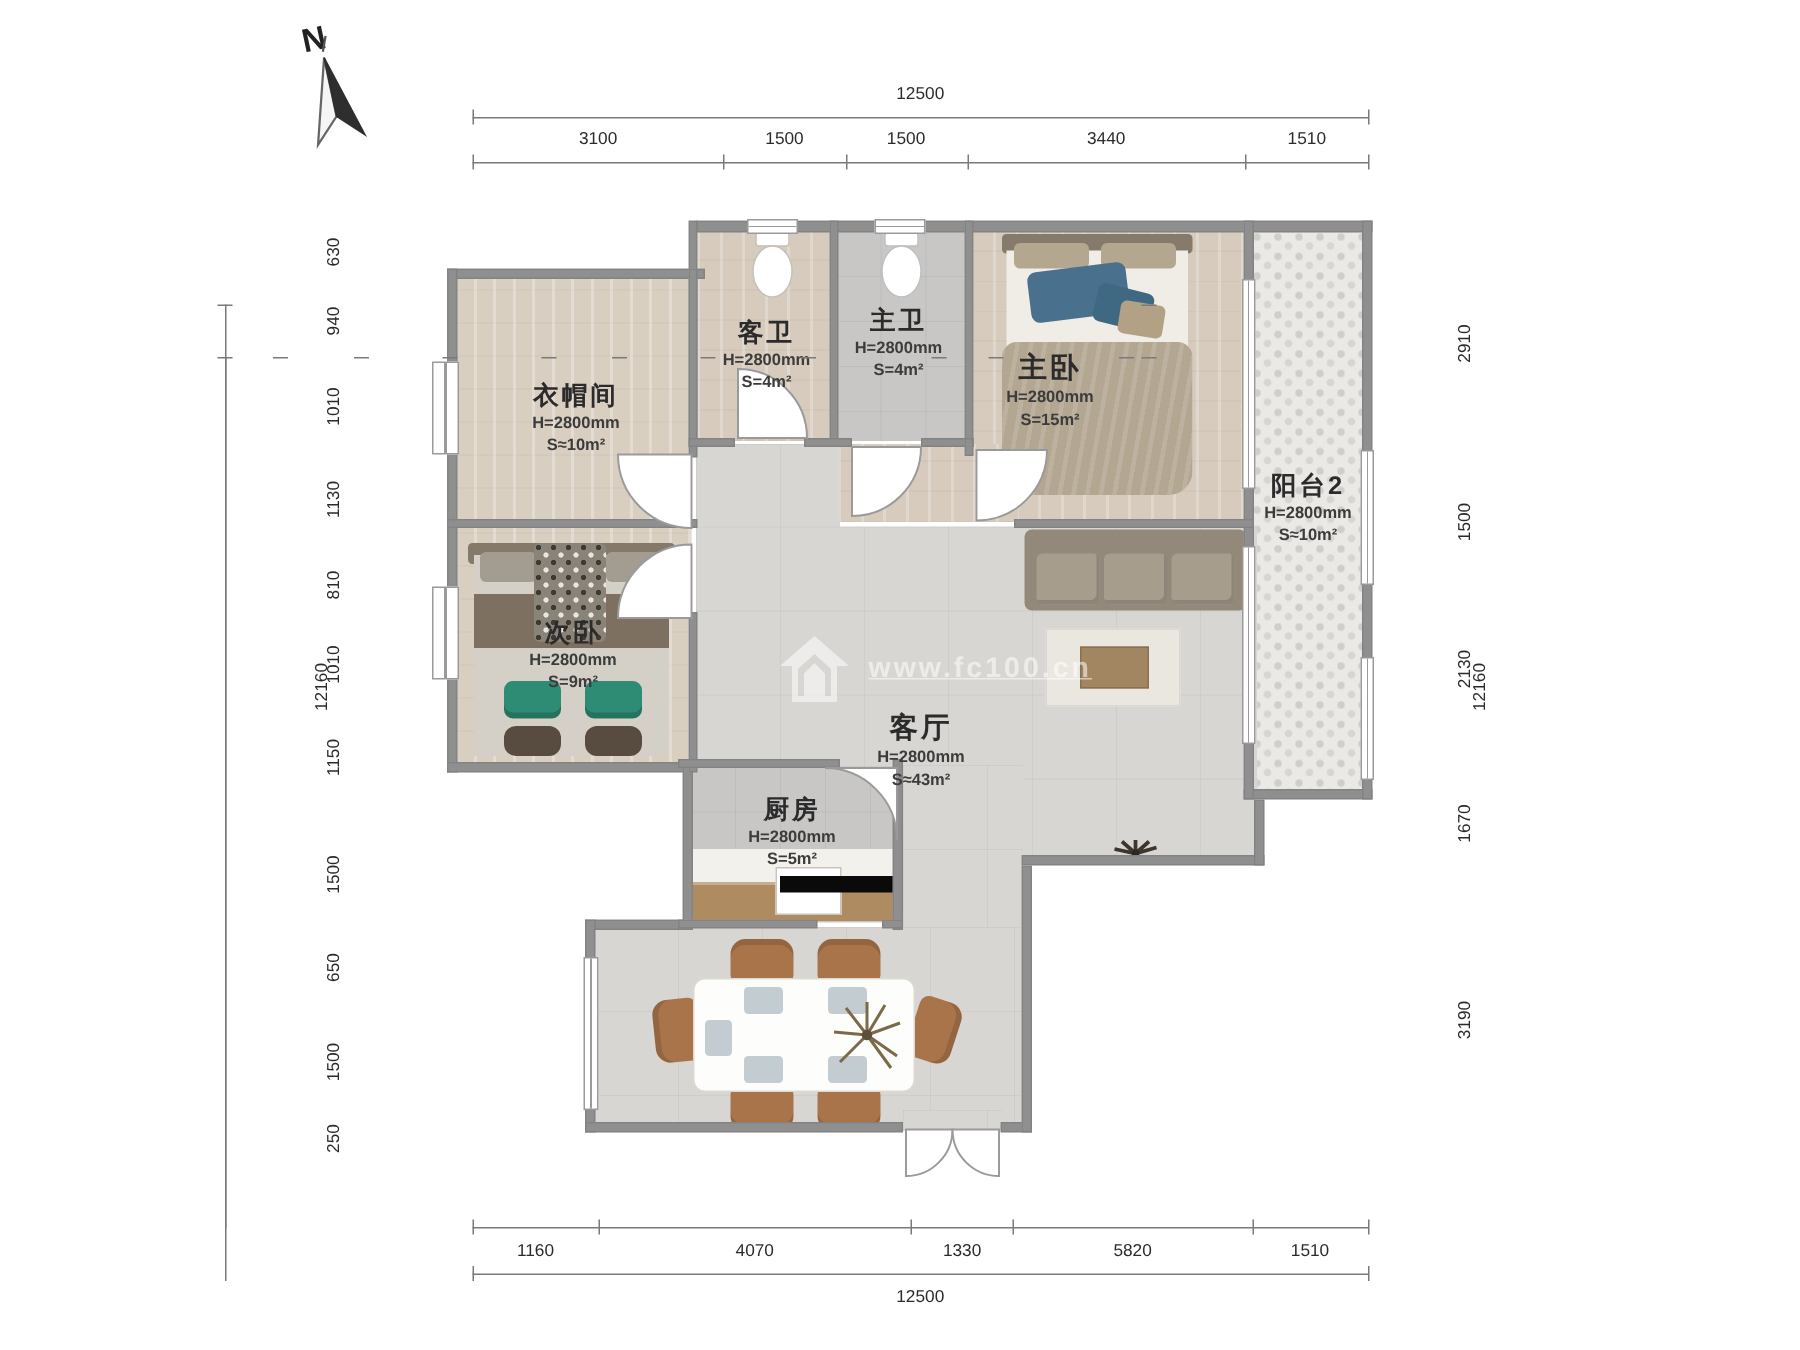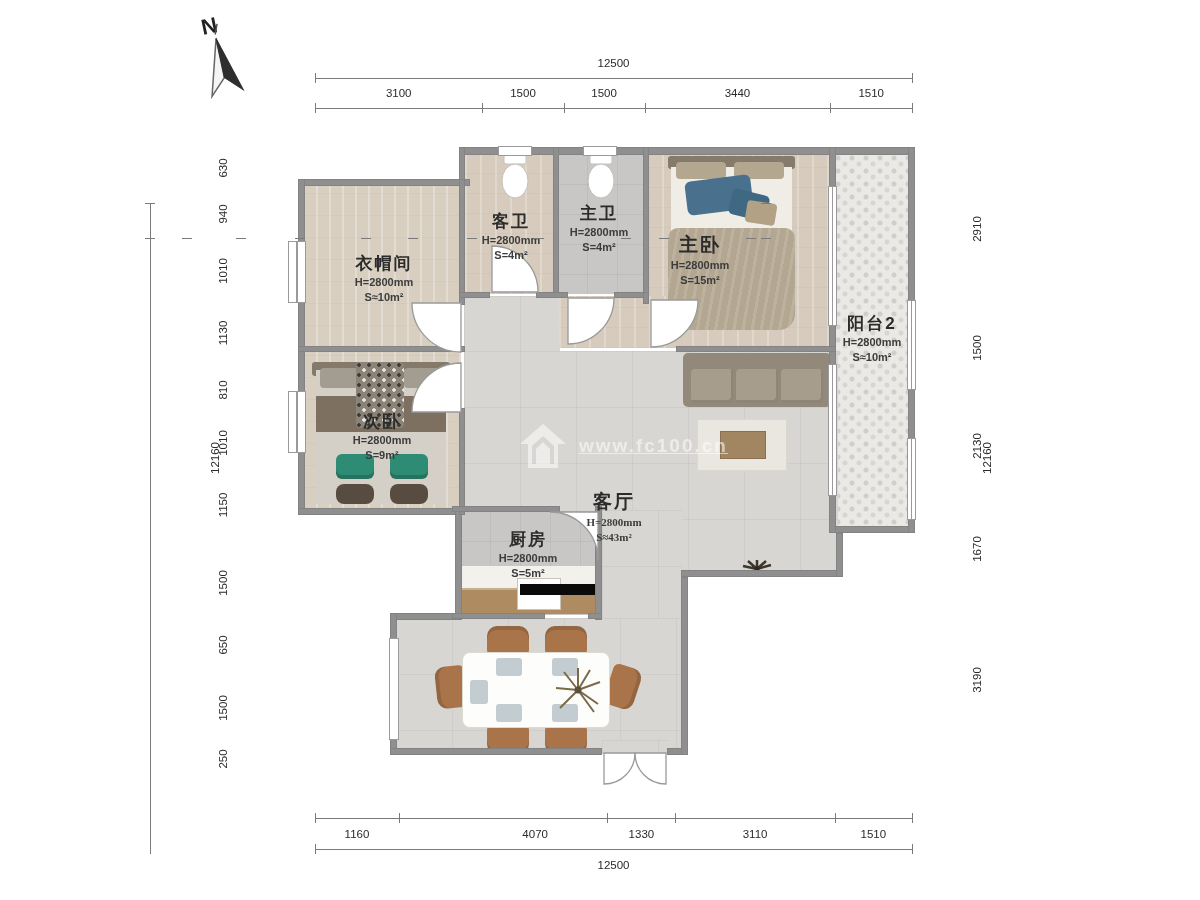--- a/index.html
+++ b/index.html
@@ -238,21 +238,21 @@
   <div class="room-label" style="left:872px;top:312px;">
     <div class="room-name">阳台2</div>
     <div class="room-sub">H=2800mm</div>
     <div class="room-sub">S≈10m²</div>
   </div>
   <div class="room-label" style="left:382px;top:410px;">
     <div class="room-name">次卧</div>
     <div class="room-sub">H=2800mm</div>
     <div class="room-sub">S=9m²</div>
   </div>
-  <div class="room-label" style="left:614px;top:489px;font-family:Liberation Serif, serif;">
+  <div class="room-label" style="left:614px;top:472px;">
     <div class="room-name big">客厅</div>
     <div class="room-sub">H=2800mm</div>
     <div class="room-sub">S≈43m²</div>
   </div>
   <div class="room-label" style="left:528px;top:528px;">
     <div class="room-name">厨房</div>
     <div class="room-sub">H=2800mm</div>
     <div class="room-sub">S=5m²</div>
   </div>
 
@@ -275,25 +275,25 @@
       <div class="dim-label" style="left: 871.21px; top: 93px;">1510</div>
       <div class="dim-line" style="left: 315px; top: 849px; width: 597px; height: 1px;"></div>
       <div class="dim-tick" style="left: 315px; top: 844px; width: 1px; height: 10px;"></div>
       <div class="dim-tick" style="left: 912px; top: 844px; width: 1px; height: 10px;"></div>
       <div class="dim-label" style="left: 613.5px; top: 865px;">12500</div>
       <div class="dim-line" style="left: 315px; top: 818px; width: 597px; height: 1px;"></div>
       <div class="dim-tick" style="left: 315px; top: 813px; width: 1px; height: 10px;"></div>
       <div class="dim-tick" style="left: 398.969px; top: 813px; width: 1px; height: 10px;"></div>
       <div class="dim-label" style="left: 356.985px; top: 834px;">1160</div>
       <div class="dim-tick" style="left: 607.356px; top: 813px; width: 1px; height: 10px;"></div>
-      <div class="dim-label" style="left: 503.163px; top: 834px; margin-left: 32px;">4070</div>
+      <div class="dim-label" style="left: 503.163px; top: 834px;">4070</div>
       <div class="dim-tick" style="left: 675.453px; top: 813px; width: 1px; height: 10px;"></div>
       <div class="dim-label" style="left: 641.404px; top: 834px;">1330</div>
       <div class="dim-tick" style="left: 834.687px; top: 813px; width: 1px; height: 10px;"></div>
-      <div class="dim-label" style="left: 755.07px; top: 834px;">3110</div>
+      <div class="dim-label" style="left: 755.07px; top: 834px;">5820</div>
       <div class="dim-tick" style="left: 912px; top: 813px; width: 1px; height: 10px;"></div>
       <div class="dim-label" style="left: 873.343px; top: 834px;">1510</div>
       <div class="dim-line" style="left: 150px; top: 203px; width: 1px; height: 616px;"></div>
       <div class="dim-tick" style="left: 145px; top: 203px; width: 10px; height: 1px;"></div>
       <div class="dim-tick" style="left: 761px; top: 203px; width: 10px; height: 1px;"></div>
       <div class="dim-label rot" style="left: 215px; top: 458px;">12160</div>
       <div class="dim-line" style="left: 150px; top: 238px; width: 1px; height: 616px;"></div>
       <div class="dim-tick" style="left: 145px; top: 238px; width: 10px; height: 1px;"></div>
       <div class="dim-tick" style="left: 181.681px; top: 238px; width: 10px; height: 1px;"></div>
       <div class="dim-label rot" style="left: 223px; top: 168.34px;">630</div>

